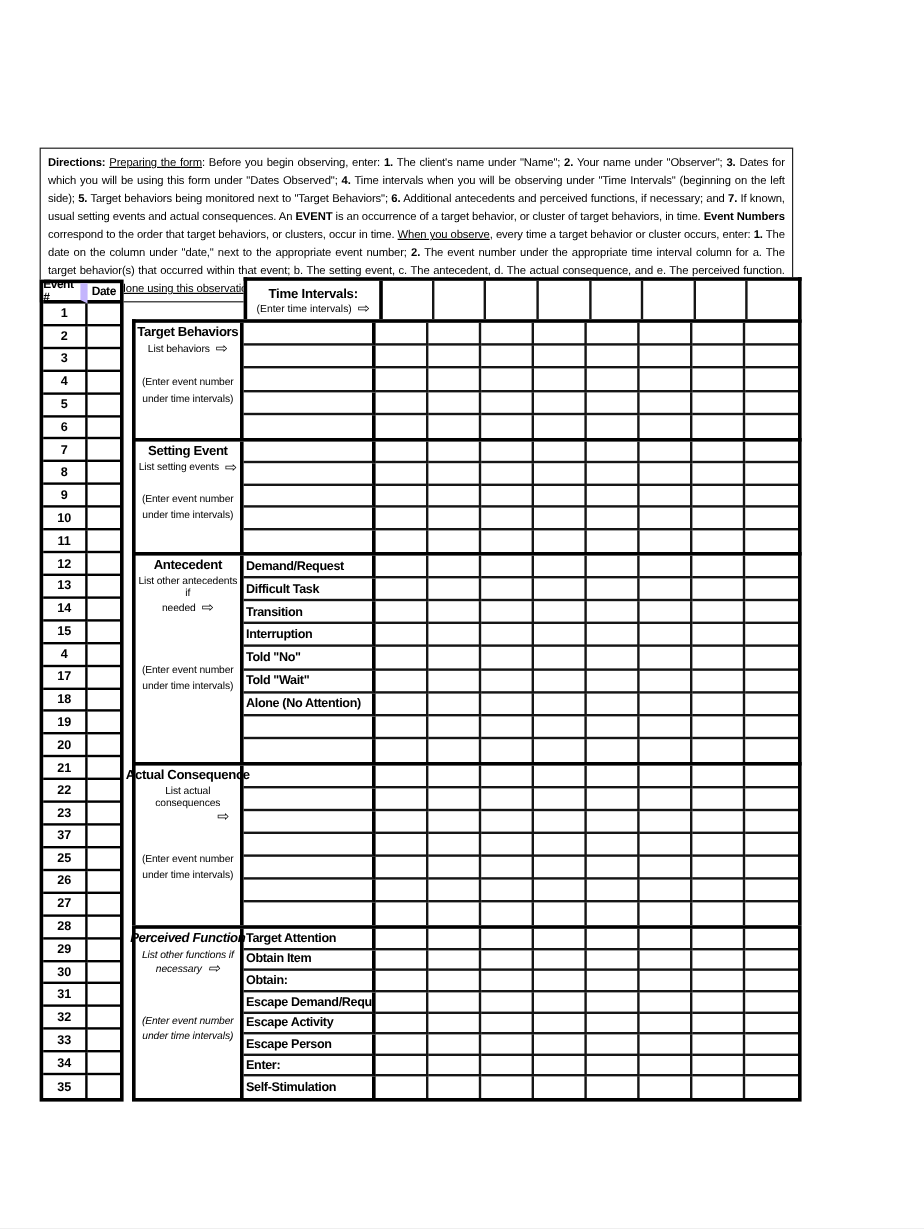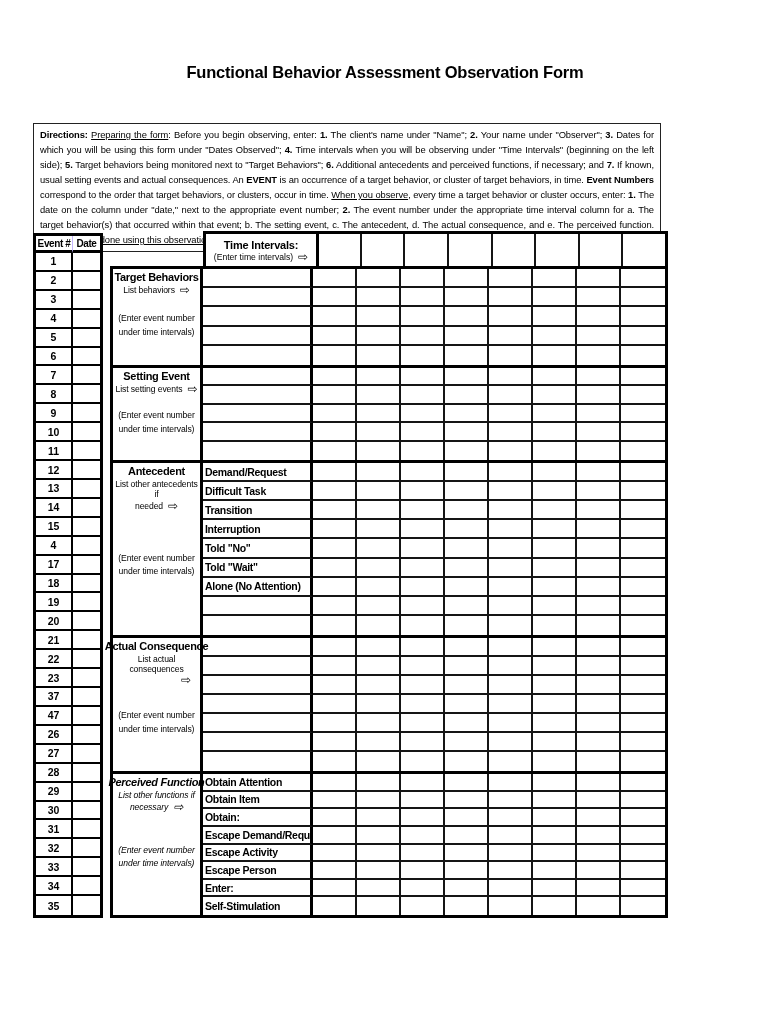--- a/index.html
+++ b/index.html
@@ -19,21 +19,21 @@
   .directions{position:absolute;left:33px;top:123px;width:614px;border:1.4px solid #222;
     padding:3px 6px 4px 6px;font-size:9.4px;line-height:15px;text-align:justify;letter-spacing:-0.1px;}
   .directions .b{font-weight:bold;}
   .directions .u{text-decoration:underline;text-underline-offset:1px;}
   
   .event-table{position:absolute;left:33px;top:233px;width:70px;height:685px;
     display:grid;grid-template-columns:37px 1fr;grid-template-rows:17px repeat(35,1fr);
     border:3px solid #000;box-sizing:border-box;background:#fff;}
   .ev-hdr{display:flex;align-items:center;justify-content:center;font-weight:bold;
     font-size:10px;letter-spacing:-0.4px;border-bottom:3px solid #000;}
-  .ev-hdr.col0{border-right:1px solid #c4b5fd;}
+  .ev-hdr.col0{border-right:6px solid #c4b5fd;}
   .ev-num,.ev-date{border-bottom:2px solid #000;}
   .ev-num{display:flex;align-items:center;justify-content:center;
     font-weight:bold;font-size:10.5px;border-right:2px solid #000;}
   .event-table>div:nth-last-child(-n+2){border-bottom:none;}
   
   .ti-header{position:absolute;left:203px;top:231px;width:465px;height:35px;box-sizing:border-box;
     border:3px solid #000;border-bottom:none;display:grid;grid-template-columns:110px repeat(8,1fr);background:#fff;}
   .ti-label{display:flex;flex-direction:column;justify-content:center;align-items:center;padding-top:1px;}
   .ti-title{font-weight:bold;font-size:11px;letter-spacing:-0.2px;}
   .ti-sub{font-size:8.6px;display:flex;align-items:center;margin-top:1px;}
@@ -57,21 +57,20 @@
     letter-spacing:-0.3px;white-space:nowrap;overflow:hidden;}
   .data-cell{border-right:2px solid #151515;border-bottom:2px solid #151515;}
   .data-cell.clast{border-right:none;}
   .rlast{border-bottom:none !important;}
 </style>
 </head>
 <body>
 
 <div class="page">
 
-  <div class="title">Functional Behavior Assessment Observation Form</div>
 
 
   <div class="directions"><span class="b">Directions:</span><span>  </span><span class="u">Preparing the form</span><span>:  Before you begin observing, enter:  </span><span class="b">1.</span><span> The client's name under "Name"; </span><span class="b">2.</span><span> Your name under "Observer"; </span><span class="b">3.</span><span> Dates for which you will be using this form under "Dates Observed"; </span><span class="b">4.</span><span> Time intervals when you will be observing under "Time Intervals" (beginning on the left side); </span><span class="b">5.</span><span> Target behaviors being monitored next to "Target Behaviors"; </span><span class="b">6.</span><span> Additional antecedents and perceived functions, if necessary; and </span><span class="b">7.</span><span> If known, usual setting events and actual consequences.  An </span><span class="b">EVENT</span><span> is an occurrence of a target behavior, or cluster of target behaviors, in time.  </span><span class="b">Event Numbers</span><span> correspond to the order that target behaviors, or clusters, occur in time.  </span><span class="u">When you observe</span><span>, every time a target behavior or cluster occurs, enter:  </span><span class="b">1.</span><span> The date on the column under "date," next to the appropriate event number; </span><span class="b">2.</span><span> The event number under the appropriate time interval column for a. The target behavior(s) that occurred within that event; b. The setting event, c. The antecedent, d. The actual consequence, and e. The perceived function. </span><span class="u">When you are done using this observation form</span><span>: Look for patterns of behavior.</span></div>
 
   <div class="event-table">
       <div class="ev-hdr col0">Event #</div>
       <div class="ev-hdr">Date</div>
       <div class="ev-num">1</div>
       <div class="ev-date"></div>
       <div class="ev-num">2</div>
@@ -113,21 +112,21 @@
       <div class="ev-num">20</div>
       <div class="ev-date"></div>
       <div class="ev-num">21</div>
       <div class="ev-date"></div>
       <div class="ev-num">22</div>
       <div class="ev-date"></div>
       <div class="ev-num">23</div>
       <div class="ev-date"></div>
       <div class="ev-num">37</div>
       <div class="ev-date"></div>
-      <div class="ev-num">47</div>
+      <div class="ev-num">25</div>
       <div class="ev-date"></div>
       <div class="ev-num">26</div>
       <div class="ev-date"></div>
       <div class="ev-num">27</div>
       <div class="ev-date"></div>
       <div class="ev-num">28</div>
       <div class="ev-date"></div>
       <div class="ev-num">29</div>
       <div class="ev-date"></div>
       <div class="ev-num">30</div>
@@ -461,21 +460,21 @@
         </div>
         <div class="hint">
           <span>necessary</span>
           <span class="arrow">⇨</span>
         </div>
         <div class="sp1"></div>
         <div class="note">(Enter event number</div>
         <div class="note">under time intervals)</div>
         <div class="sp2"></div>
       </div>
-      <div class="cat-cell" style="grid-row: 1;">Obtain Attention</div>
+      <div class="cat-cell" style="grid-row: 1;">Target Attention</div>
       <div class="data-cell" style="grid-area: 1 / 3;"></div>
       <div class="data-cell" style="grid-area: 1 / 4;"></div>
       <div class="data-cell" style="grid-area: 1 / 5;"></div>
       <div class="data-cell" style="grid-area: 1 / 6;"></div>
       <div class="data-cell" style="grid-area: 1 / 7;"></div>
       <div class="data-cell" style="grid-area: 1 / 8;"></div>
       <div class="data-cell" style="grid-area: 1 / 9;"></div>
       <div class="data-cell clast" style="grid-area: 1 / 10;"></div>
       <div class="cat-cell" style="grid-row: 2;">Obtain Item</div>
       <div class="data-cell" style="grid-area: 2 / 3;"></div>

